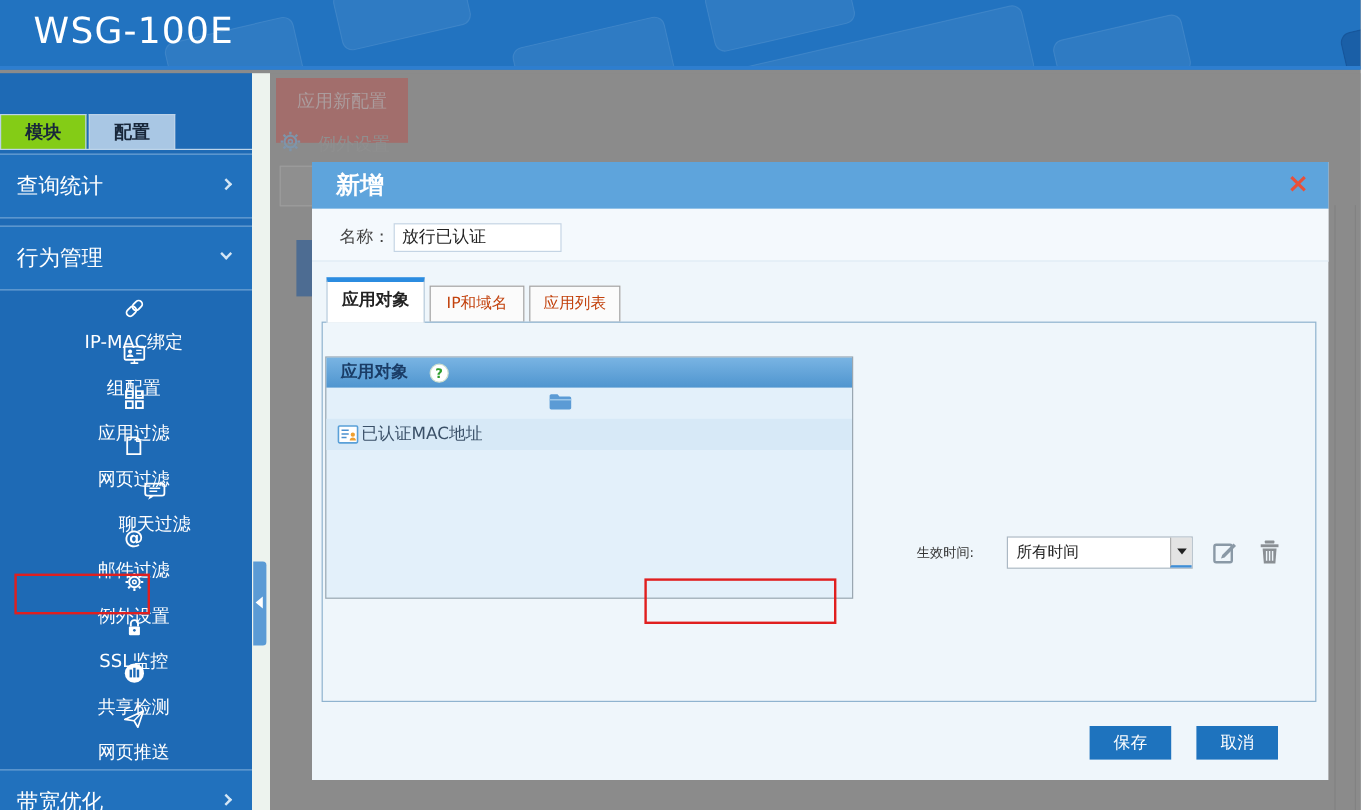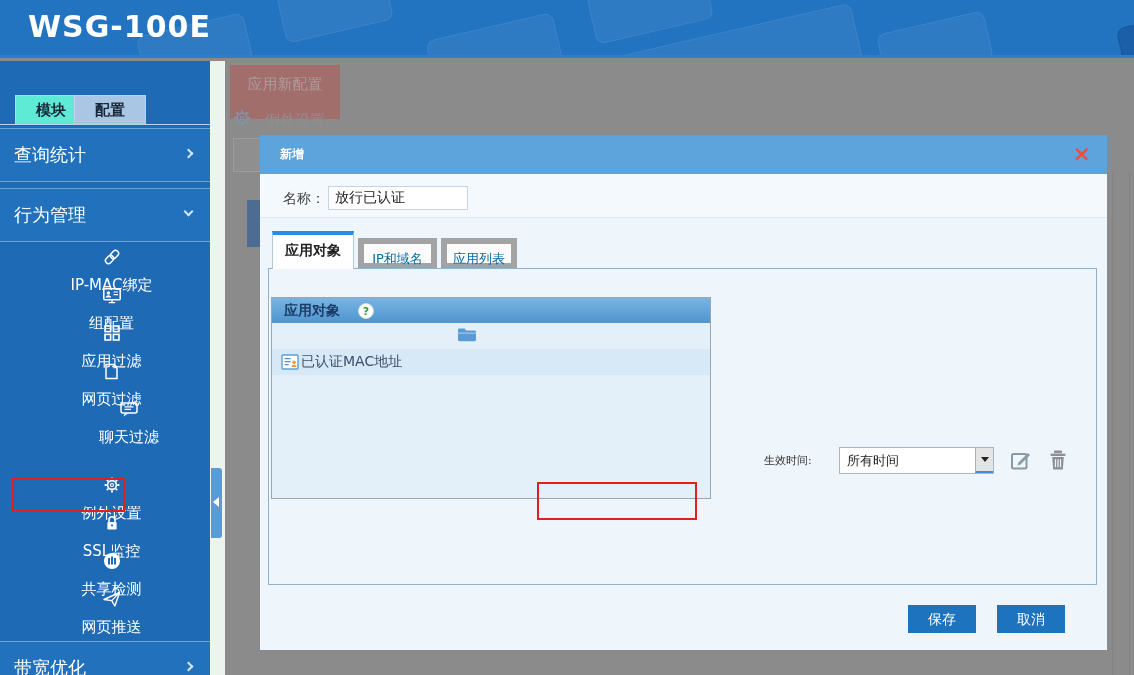--- a/index.html
+++ b/index.html
@@ -9,30 +9,30 @@
     font-family:"DejaVu Sans","Liberation Sans",sans-serif;
     background:#8b8b8b;
   }
   
   .app-header { position:absolute; left:0; top:0; width:1134px; height:58px;
     background:#2273c0; border-bottom:3px solid #2e7ecf; overflow:hidden; z-index:6; }
   .key { position:absolute; background:rgba(255,255,255,0.06);
     border:1px solid rgba(255,255,255,0.07); border-radius:9px; transform:rotate(-13deg); }
   .key.dark { background:rgba(10,50,110,0.30); border-color:rgba(10,50,110,0.2); }
   .app-title { position:absolute; left:28px; top:9px; color:#fff; font-size:30px;
-    font-weight:bold; letter-spacing:1px; }
+    font-weight:normal; letter-spacing:1px; }
   
   .sidebar { position:absolute; left:0; top:61px; width:210px; height:614px;
     background:#1e6ab5; z-index:4; }
   .side-strip { position:absolute; left:210px; top:61px; width:15px; height:614px;
     background:#edf3ee; z-index:3; }
   .side-tab { position:absolute; top:34px; width:72px; height:30px; text-align:center;
     line-height:29px; font-size:15px; font-weight:bold; color:#18273a;
     border:1px solid #bcd2e8; border-bottom:none; cursor:pointer; }
-  .side-tab.t1 { left:15px; background:#5eead4; }
+  .side-tab.t1 { left:0; background:#84cc16; }
   .side-tab.t2 { left:74px; background:#a9c7e4; }
   .tabs-line { position:absolute; top:63px; left:0; width:210px; border-top:1px solid #bcd4ea; }
   .side-section { position:absolute; left:0; width:210px; height:54px; padding-left:14px;
     display:flex; align-items:center; color:#fff; font-size:18px;
     border-top:1px solid rgba(255,255,255,0.35); border-bottom:1px solid rgba(255,255,255,0.35);
     background:#2171bd; cursor:pointer; }
   .side-section .chev-wrap { position:absolute; right:18px; top:50%; margin-top:-5px; }
   .chev { display:block; width:7px; height:7px; border-top:2px solid #d4e6f5;
     border-right:2px solid #d4e6f5; }
   .chev.right { transform:rotate(45deg); }
@@ -56,35 +56,35 @@
   .bg-title { position:absolute; left:40px; top:50px; font-size:15px; color:#8f8f8f; }
   .bg-box { position:absolute; left:8px; top:77px; width:28px; height:34px;
     border:1px solid #9d9d9d; background:#8f8f8f; }
   .bg-bluebtn { position:absolute; left:22px; top:139px; width:26px; height:47px; background:#4d6c92; }
   .bg-vline { position:absolute; top:110px; height:505px; border-left:1px solid #828282; }
   
   .modal { position:absolute; left:260px; top:135px; width:847px; height:515px;
     background:#eff6fb; z-index:10; }
   .modal-titlebar { position:absolute; left:0; top:0; width:100%; height:39px; background:#5ea4dc; }
   .modal-title { position:absolute; left:20px; top:0; line-height:39px; color:#fff;
-    font-size:12px; font-weight:bold; }
+    font-size:20px; font-weight:bold; }
   .modal-close { position:absolute; right:16px; top:5px; color:#e8503a; font-size:22px;
     font-weight:bold; cursor:pointer; line-height:28px; }
   .name-row { position:absolute; left:0; top:39px; width:100%; height:44px;
     background:#f4f9fd; border-bottom:1px solid #dde9f3; }
   .name-label { position:absolute; left:23px; top:0; line-height:48px; font-size:14px; color:#444; }
   .name-input { position:absolute; left:68px; top:12px; width:140px; height:24px;
     border:1px solid #c4d4e4; background:#fff; font-size:14px; padding:0 6px; color:#222;
     font-family:inherit; }
   .dlg-tab { position:absolute; text-align:center; cursor:pointer; }
   .dlg-tab.active { left:12px; top:96px; width:82px; height:38px; background:#fff;
     border:1px solid #b3c8da; border-bottom:none; border-top:4px solid #2b8ce0;
     font-weight:bold; font-size:14px; color:#222; line-height:31px; z-index:3; }
-  .dlg-tab.inactive { top:103px; height:31px; background:#fbfbfb; border:6px solid #a3a3a3;
-    font-size:13px; color:#0369a1; line-height:29px; z-index:1; }
+  .dlg-tab.inactive { top:103px; height:31px; background:#fbfbfb; border:1px solid #a3a3a3;
+    font-size:13px; color:#c2410c; line-height:29px; z-index:1; }
   .dlg-tab.i1 { left:98px;  width:79px; }
   .dlg-tab.i2 { left:181px; width:76px; }
   .tab-body { position:absolute; left:8px; top:133px; width:829px; height:317px;
     border:1px solid #8fb3cf; background:#eff6fb; z-index:2; }
   
   .obj-panel { position:absolute; left:2px; top:28px; width:440px; height:202px;
     border:1px solid #9aa7b1; background:#e3f0fa; }
   .obj-head { position:absolute; left:0; top:0; width:100%; height:25px;
     background:linear-gradient(#79b4e3,#4f95cf); color:#1a3c66; font-weight:bold;
     font-size:14px; line-height:25px; padding-left:12px; display:flex; align-items:center; }
@@ -202,20 +202,24 @@
     </div>
     <div class="side-item" style="top:338px;padding-left:48px;">
       <span class="icn">
         <svg width="20" height="20" viewBox="0 0 20 20">
             <rect x="2" y="4" width="16" height="10" rx="2" fill="none" stroke="#fff" stroke-width="1.5"></rect>
             <path d="M6 14l-1.6 3.4 4.6-2.6z" fill="#fff"></path>
             <path d="M5.5 7.8h9M5.5 10.4h6.5" stroke="#fff" stroke-width="1.3"></path>
           </svg>
       </span>
       <span>聊天过滤</span>
+    </div>
+    <div class="side-item" style="top:376px;">
+      <span class="icn at-glyph"></span>
+      <span>邮件过滤</span>
     </div>
     <div class="side-item" style="top:414px;">
       <span class="icn">
         <svg width="20" height="20" viewBox="0 0 20 20" stroke="#fff" fill="none">
             <circle cx="10" cy="10" r="4.4" stroke-width="1.6"></circle>
             <circle cx="10" cy="10" r="1.5" stroke-width="1.2"></circle>
             <g stroke-width="1.8">
               <path d="M10 2.6v2.1M10 15.3v2.1M2.6 10h2.1M15.3 10h2.1M4.8 4.8l1.5 1.5M13.7 13.7l1.5 1.5M15.2 4.8l-1.5 1.5M6.3 13.7l-1.5 1.5"></path>
             </g>
           </svg>

